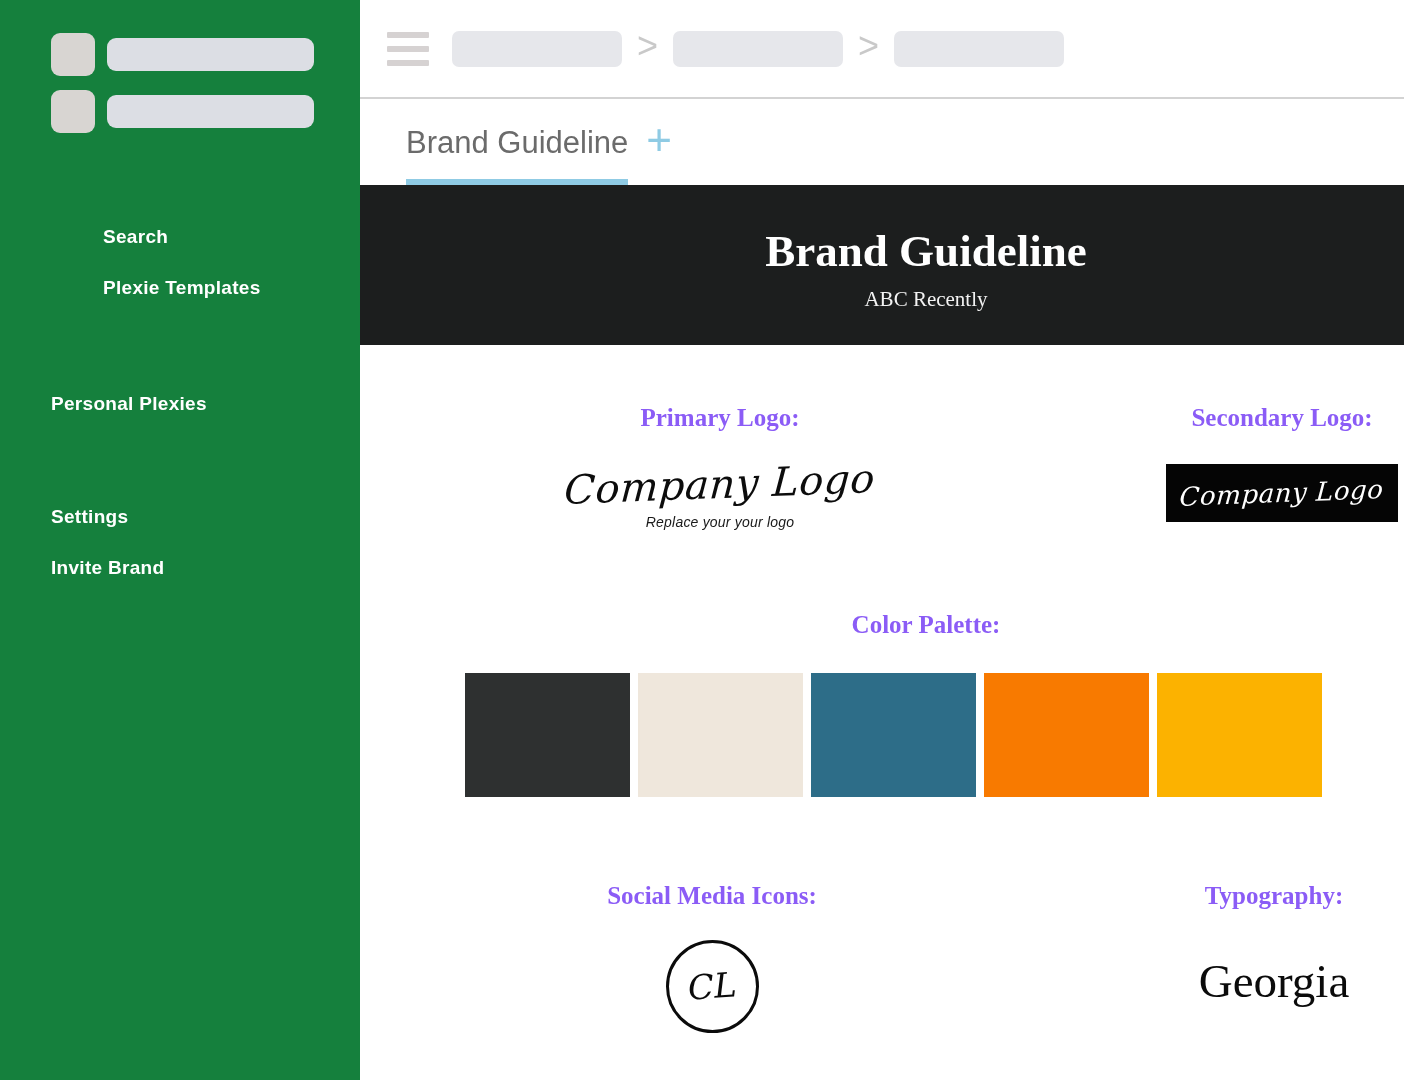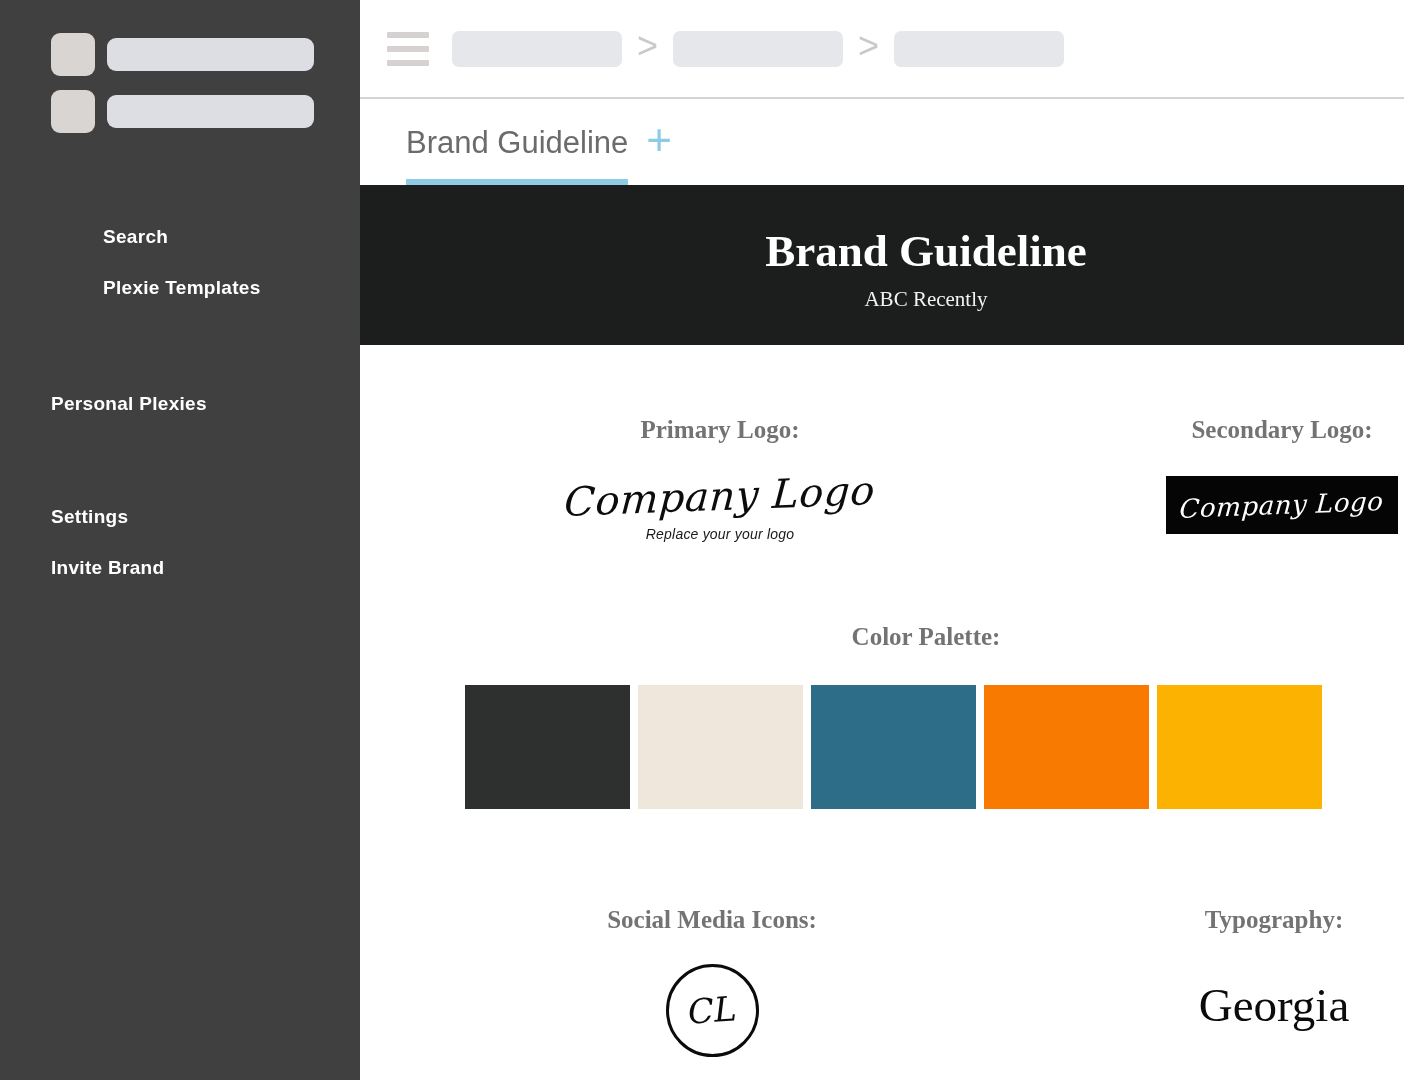--- a/index.html
+++ b/index.html
@@ -194,24 +194,23 @@
     font-family: "Liberation Serif", serif;
     font-size: 21px;
     margin-top: 12px;
     line-height: 1;
   }
 
   .section-heading {
     font-family: "Liberation Serif", serif;
     font-weight: bold;
     font-size: 25px;
-    color: #737373;
+    color: #8b5cf6;
     text-align: center;
     line-height: 1;
-    margin-top: 12px;
   }
 
   
   .logos-row {
     display: flex;
     padding-top: 60px;
   }
   .logo-col { position: relative; }
   .logo-col.primary { width: 560px; margin-left: 80px; }
   .logo-col.secondary { width: 420px; margin-left: 72px; }
@@ -299,21 +298,21 @@
     text-align: center;
     margin-top: 50px;
     line-height: 1;
   }
 </style>
 </head>
 <body>
 
 <div id="app">
 
-  <aside class="sidebar" style="background: #404040;">
+  <aside class="sidebar" style="background: #15803d;">
 
     <div class="sb-placeholders">
       <div class="sb-ph-row">
         <div class="sb-ph-square"></div>
         <div class="sb-ph-bar"></div>
       </div>
       <div class="sb-ph-row">
         <div class="sb-ph-square"></div>
         <div class="sb-ph-bar"></div>
       </div>

